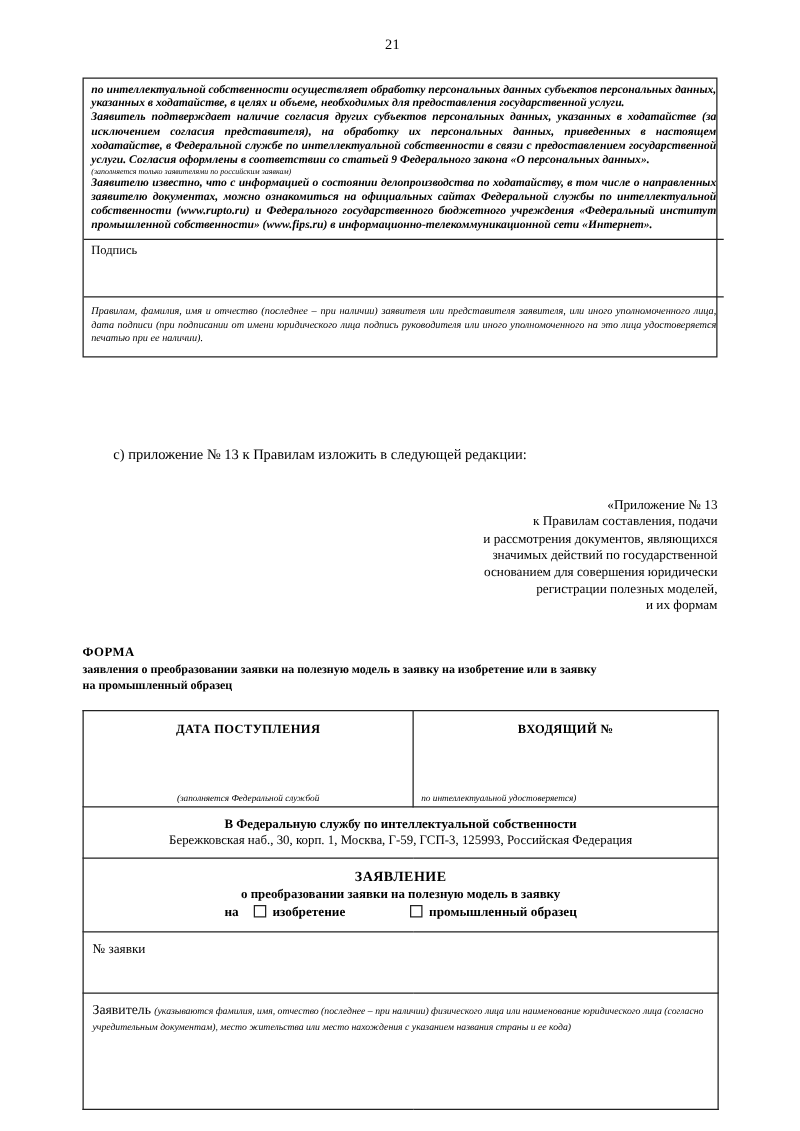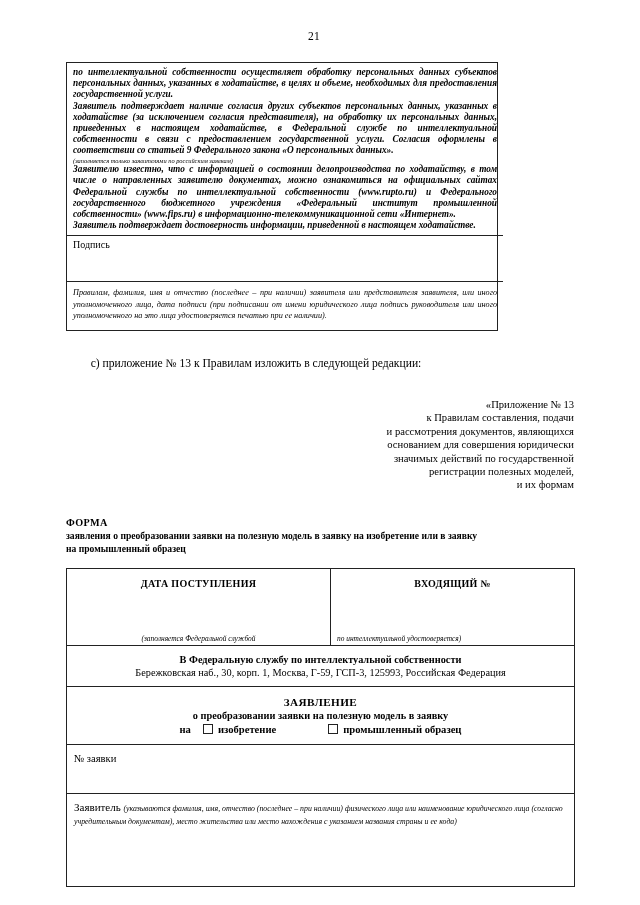--- a/index.html
+++ b/index.html
@@ -31,21 +31,21 @@
     text-align: center;
     font-size: 11.5px;
     letter-spacing: .3px;
   }
 
   
   .top-block {
     position: absolute;
     left: 66px;
     top: 62px;
-    width: 432px;
+    width: 508px;
     box-sizing: border-box;
     border: 1px solid #222;
     padding: 4px 0 4px 6px;
   }
   .bi {
     font-style: italic;
     font-weight: bold;
     font-size: 9.3px;
     line-height: 11.2px;
     text-align: justify;
@@ -223,36 +223,35 @@
 
 <div class="page">
 
   <div class="page-number">21</div>
 
   <div class="top-block">
     <p class="bi">по интеллектуальной собственности осуществляет обработку персональных данных субъектов персональных данных, указанных в ходатайстве, в целях и объеме, необходимых для предоставления государственной услуги.</p>
     <p class="bi">Заявитель подтверждает наличие согласия других субъектов персональных данных, указанных в ходатайстве (за исключением согласия представителя), на обработку их персональных данных, приведенных в настоящем ходатайстве, в Федеральной службе по интеллектуальной собственности в связи с предоставлением государственной услуги. Согласия оформлены в соответствии со статьей 9 Федерального закона «О персональных данных».</p>
     <p class="tiny-note">(заполняется только заявителями по российским заявкам)</p>
     <p class="bi">Заявителю известно, что с информацией о состоянии делопроизводства по ходатайству, в том числе о направленных заявителю документах, можно ознакомиться на официальных сайтах Федеральной службы по интеллектуальной собственности (www.rupto.ru) и Федерального государственного бюджетного учреждения «Федеральный институт промышленной собственности» (www.fips.ru) в информационно-телекоммуникационной сети «Интернет».</p>
-    <p class="bi">Заявитель подтверждает достоверность информации, приведенной в настоящем ходатайстве.</p>
 
     <div class="sig-divider"></div>
     <p class="podpis">Подпись</p>
     <div class="sig-divider2"></div>
     <p class="sig-note">Правилам, фамилия, имя и отчество (последнее – при наличии) заявителя или представителя заявителя, или иного уполномоченного лица,    дата подписи (при подписании от имени юридического лица подпись руководителя или иного уполномоченного на это лица удостоверяется печатью при ее наличии).</p>
   </div>
 
   <div class="clause">с) приложение № 13 к Правилам изложить в следующей редакции:</div>
 
   <div class="appendix">
     <div>«Приложение № 13</div>
     <div>к Правилам составления, подачи</div>
     <div>и рассмотрения документов, являющихся</div>
+    <div>значимых действий по государственной</div>
     <div>основанием для совершения юридически</div>
-    <div>значимых действий по государственной</div>
     <div>регистрации полезных моделей,</div>
     <div>и их формам</div>
   </div>
 
   <div class="forma">
     <div class="title">ФОРМА</div>
     <div class="sub">заявления о преобразовании заявки на полезную модель в заявку на изобретение или в заявку</div>
     <div class="sub">на промышленный образец</div>
   </div>
 

